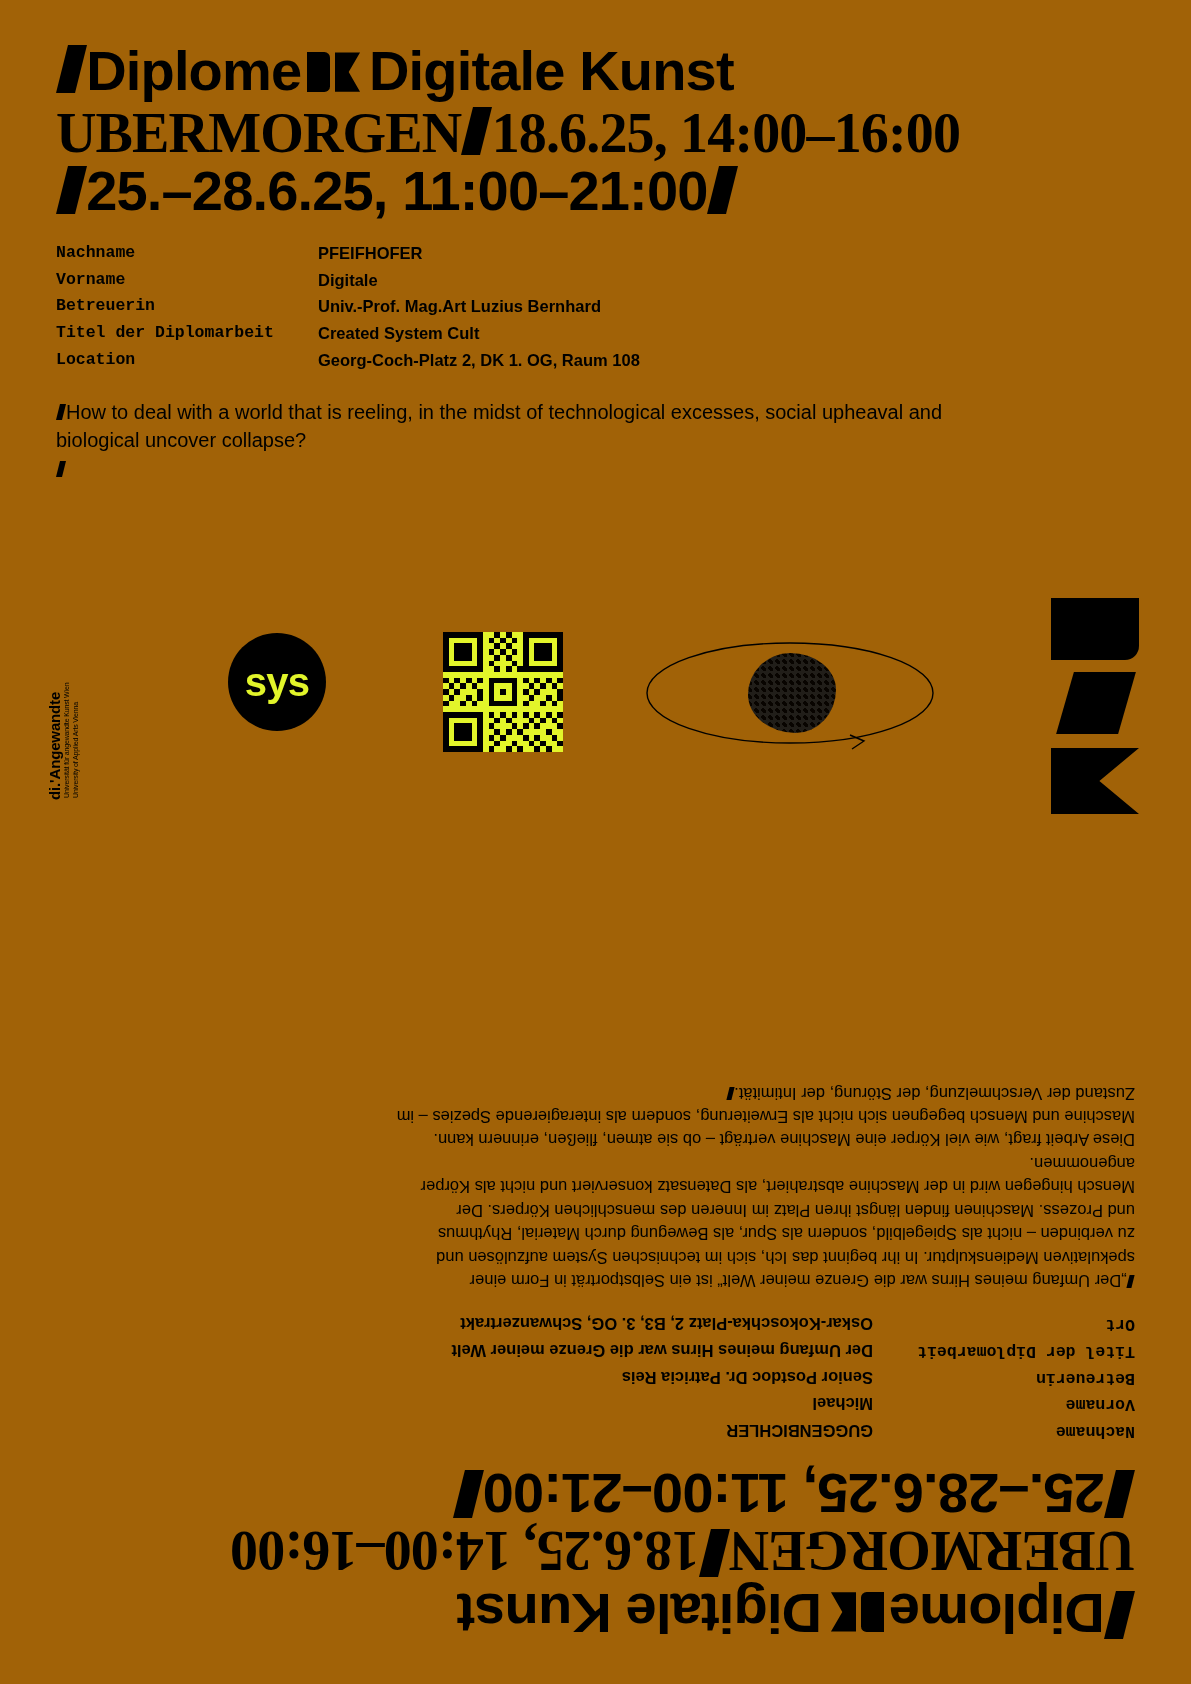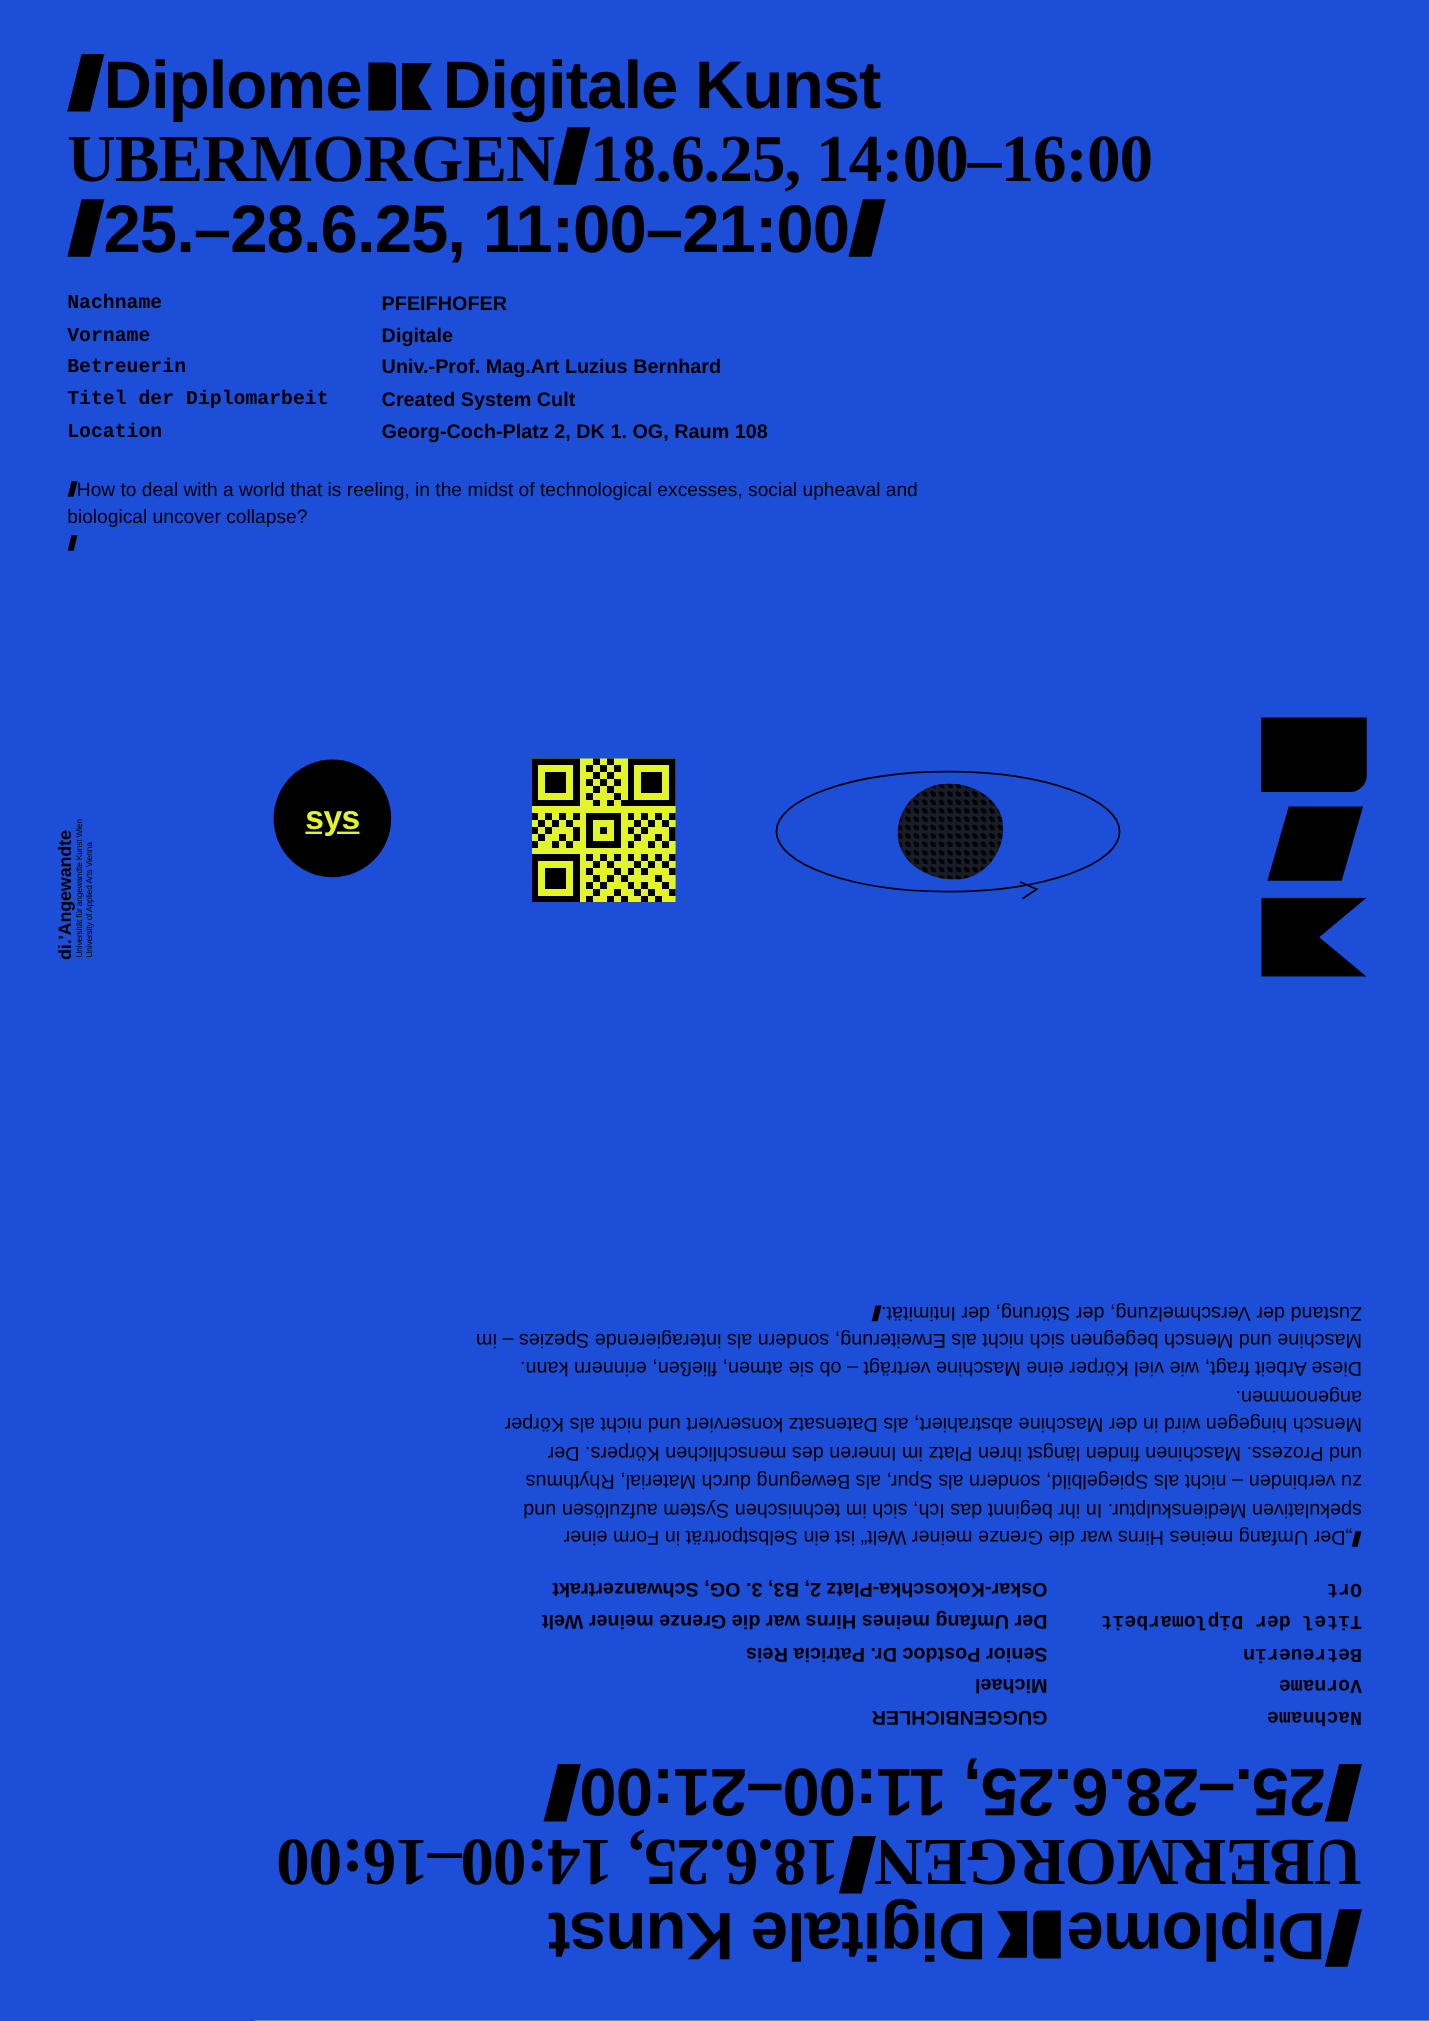--- a/index.html
+++ b/index.html
@@ -6,21 +6,21 @@
   html, body {
     width: 1191px; height: 1684px;
     background: #e2f52a;
     font-family: "Liberation Sans", sans-serif;
     color: #000;
     overflow: hidden;
   }
   .poster {
     position: relative;
     width: 1191px; height: 1684px;
-    background: #1d4ed8;
+    background: #a16207;
   }
 
   
   .slash {
     display: inline-block;
     width: 0.34em; height: 0.86em;
     background: #000;
     transform: skewX(-14deg);
     vertical-align: -0.06em;
     margin: 0 0.10em;
@@ -75,21 +75,21 @@
   }
   .meta .row { display: flex; }
   .meta .k { width: 262px; font-family: Liberation Mono, monospace; }
   .meta .v { }
 
   
   .abstract {
     position: absolute;
     left: 56px; top: 398px;
     width: 1010px;
-    font-size: 16px;
+    font-size: 20px;
     line-height: 1.42;
     font-weight: normal;
   }
 
   
   .graphics {
     position: absolute;
     left: 0; top: 580px;
     width: 1191px; height: 240px;
   }
@@ -114,23 +114,22 @@
   }
 
   .sys {
     position: absolute;
     left: 228px; top: 53px;
     width: 98px; height: 98px;
     border-radius: 50%;
     background: #000;
     color: #e2f52a;
     display: flex; align-items: center; justify-content: center;
-    font-size: 28px; font-weight: bold;
+    font-size: 40px; font-weight: bold;
     letter-spacing: -0.02em;
-    text-decoration: underline;
   }
   .sys span { display: block; transform: scaleY(1.0); }
 
   .qr {
     position: absolute;
     left: 443px; top: 52px;
     width: 120px; height: 120px;
   }
 
   .orbit {

